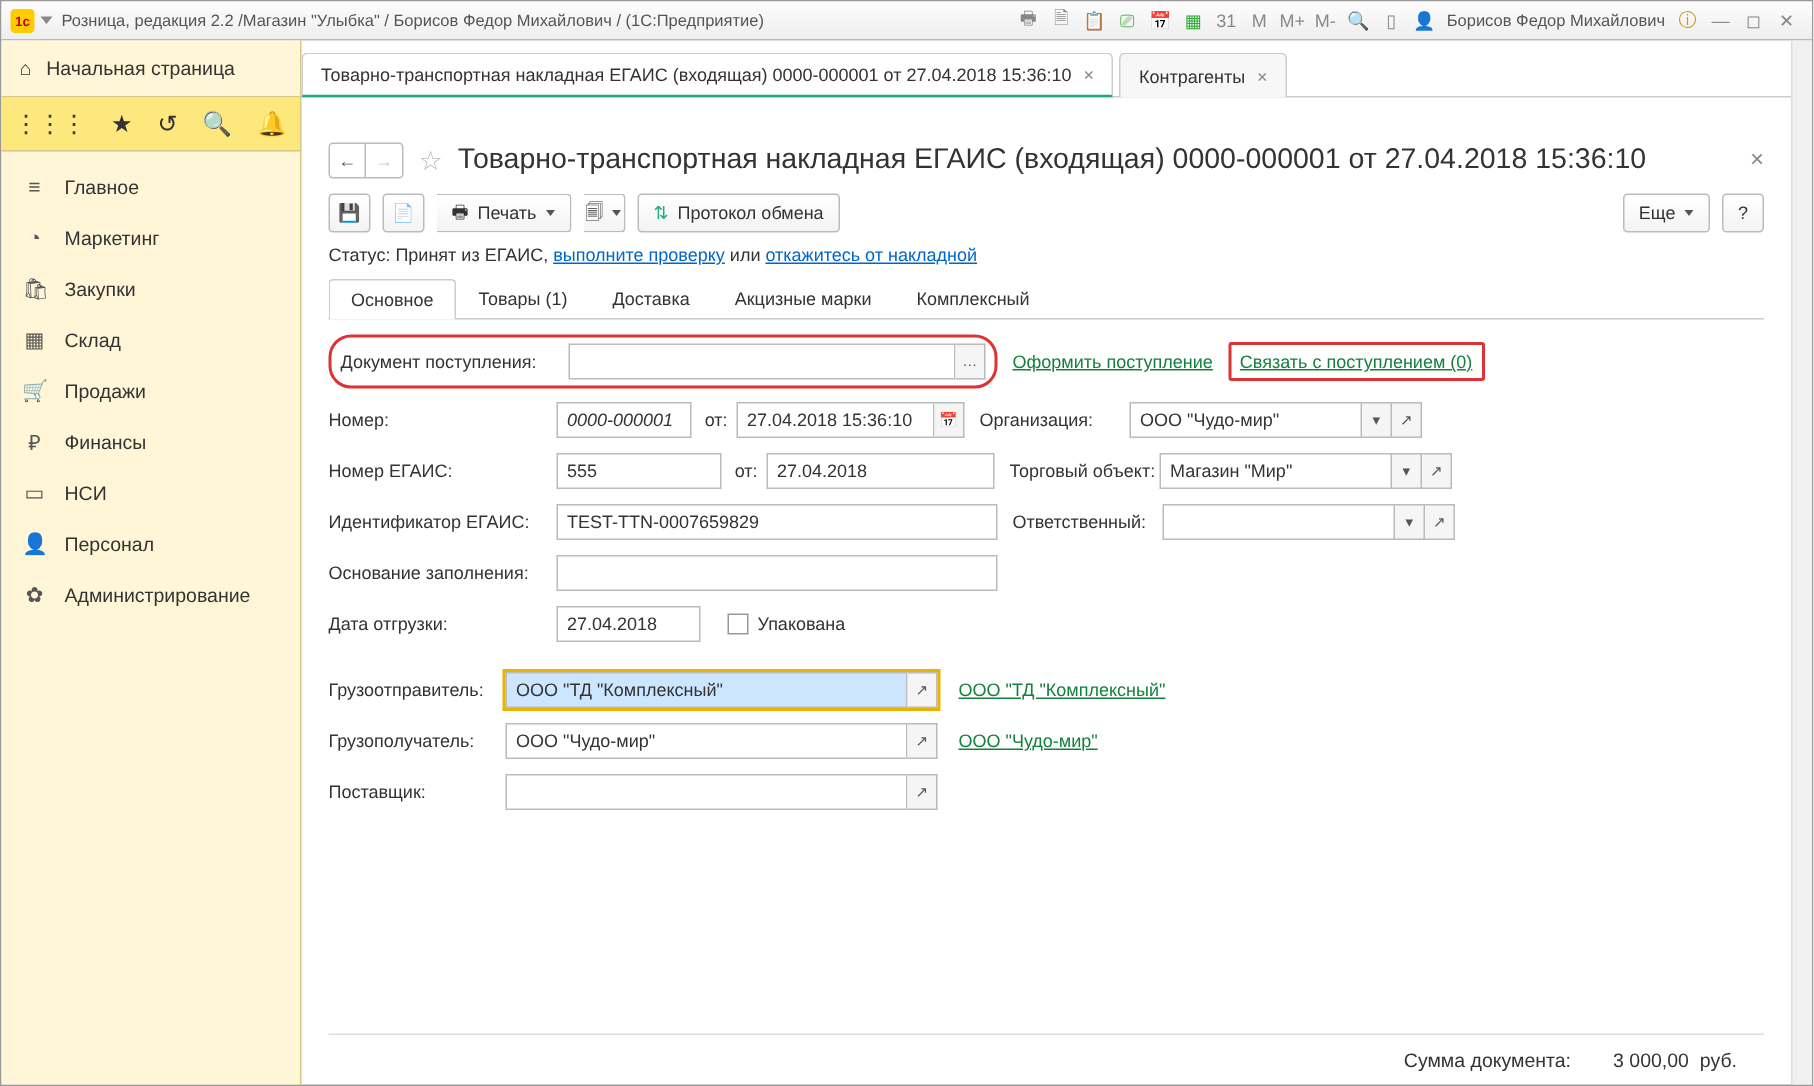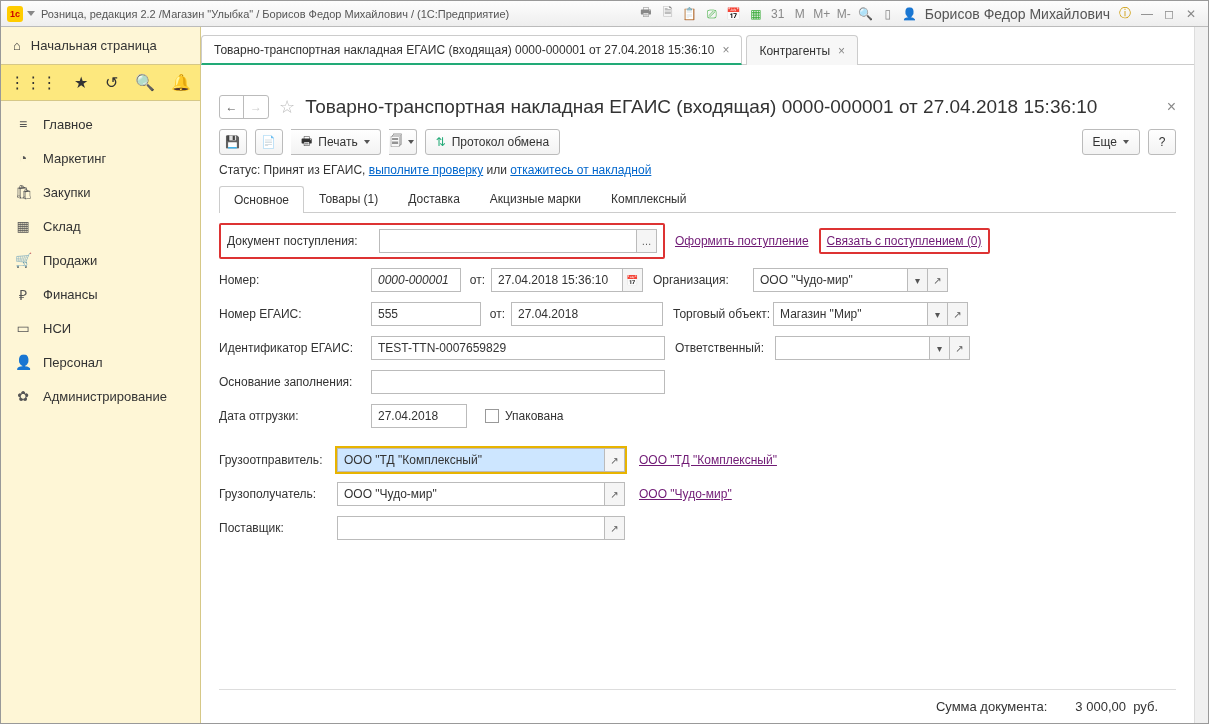--- a/index.html
+++ b/index.html
@@ -6,21 +6,21 @@
   body { margin:0; background:#fff; font-size:12px; color:#333; }
   .window { width:1209px; height:724px; border:1px solid #999; display:flex; flex-direction:column; background:#fff; position:relative; }
   .titlebar { height:26px; background:linear-gradient(#fdfdfd,#eee); border-bottom:1px solid #bbb; display:flex; align-items:center; padding:12px 6px; font-size:11px; color:#555; }
   .titlebar .logo { width:16px; height:16px; background:#fc0; border-radius:3px; margin-right:4px; position:relative; font-size:9px; font-weight:bold; color:#c00; display:flex; align-items:center; justify-content:center; }
   .titlebar .drop { width:0; height:0; border-left:4px solid transparent; border-right:4px solid transparent; border-top:5px solid #888; margin-right:6px; cursor:pointer; }
   .titlebar .title-text { flex:0 0 auto; }
   .titlebar .spacer { flex:1; }
   .titlebar .ticon { width:18px; height:18px; margin:0 2px; display:flex; align-items:center; justify-content:center; color:#888; cursor:pointer; font-size:12px; }
   .titlebar .ticon.green{color:#3a3;}
   .titlebar .ticon.yellow{color:#c90;}
-  .titlebar .user { font-size:14px; color:#555; margin:16px 4px; }
+  .titlebar .user { font-size:11px; color:#555; margin:16px 4px; }
   .body-row { flex:1; display:flex; min-height:0; }
   .leftcol { width:200px; background:#fef6d6; border-right:1px solid #d6c887; display:flex; flex-direction:column; }
   .home-row { height:38px; border-bottom:1px solid #d6c887; display:flex; align-items:center; padding:0 12px; font-size:13px; color:#333; gap:10px; }
   .qbar { height:36px; background:#fde87e; border-bottom:1px solid #d6c887; display:flex; align-items:center; justify-content:space-around; }
   .qbar span { font-size:16px; color:#333; cursor:pointer; }
   .nav { padding:6px 0; }
   .nav-item { height:34px; display:flex; align-items:center; padding:0 14px; gap:12px; font-size:13px; color:#333; cursor:pointer; }
   .nav-icon { width:16px; text-align:center; color:#555; font-size:14px; }
   .rightcol { flex:1; display:flex; flex-direction:column; min-width:0;gap:22px; }
   .tabs { height:38px; border-bottom:1px solid #ccc; display:flex; align-items:flex-end; padding-left:0; }
@@ -52,21 +52,21 @@
   .itab { padding:6px 14px; border:1px solid transparent; border-bottom:none; font-size:12px; cursor:pointer; color:#333; border-radius:3px 3px 0 0; }
   .itab.active { border-color:#ccc; background:#fff; position:relative; top:1px; }
   .form { font-size:12px; }
   .form-row { display:flex; align-items:center; margin-bottom:8px; min-height:26px; }
   .fr-label { width:152px; color:#333; }
   .fr-label-wide { width:118px; color:#333; }
   .input { height:24px; border:1px solid #bbb; background:#fff; padding:0 6px; display:flex; align-items:center; color:#333; }
   .input.sel { background:#cde6ff; }
   .picker { display:flex; }
   .picker .pbtn { width:20px; height:24px; border:1px solid #bbb; border-left:none; background:#f5f5f5; display:flex; align-items:center; justify-content:center; cursor:pointer; font-size:10px; color:#555; }
-  .link { color:#701a75; text-decoration:underline; cursor:pointer; }
+  .link { color:#15803d; text-decoration:underline; cursor:pointer; }
   .hl-red { border:2px solid #d33; padding:4px 6px; border-radius:2px; }
   .hl-yellow { outline:2px solid #e8b400; }
   .col-gap{width:10px;}
   .col2-label{width:100px;}
   .chk{width:14px;height:14px;border:1px solid #999;background:#fff;display:inline-block;margin-right:6px;vertical-align:middle;}
   .footer { height:34px; border-top:1px solid #ddd; display:flex; align-items:center; justify-content:flex-end; padding:0 18px; font-size:13px; gap:28px; }
   .scrollbar-stub{width:14px;background:#f0f0f0;border-left:1px solid #ddd;}
 </style>
 </head>
 <body>
@@ -217,21 +217,21 @@
           <div class="itab active">Основное</div>
           <div class="itab">Товары (1)</div>
           <div class="itab">Доставка</div>
           <div class="itab">Акцизные марки</div>
           <div class="itab">Комплексный</div>
         </div>
 
         <div class="form">
 
           <div class="form-row" style="gap:10px;">
-            <div class="hl-red" style="display:flex;align-items:center;">
+            <div class="hl-red" style="display:flex;align-items:center;border-radius:15px;">
               <span class="fr-label">Документ поступления:</span>
               <div class="picker">
                 <div class="input" style="width:258px;"></div>
                 <div class="pbtn">…</div>
               </div>
             </div>
             <a class="link">Оформить поступление</a>
             <span class="hl-red"><a class="link">Связать с поступлением (0)</a></span>
           </div>
 

